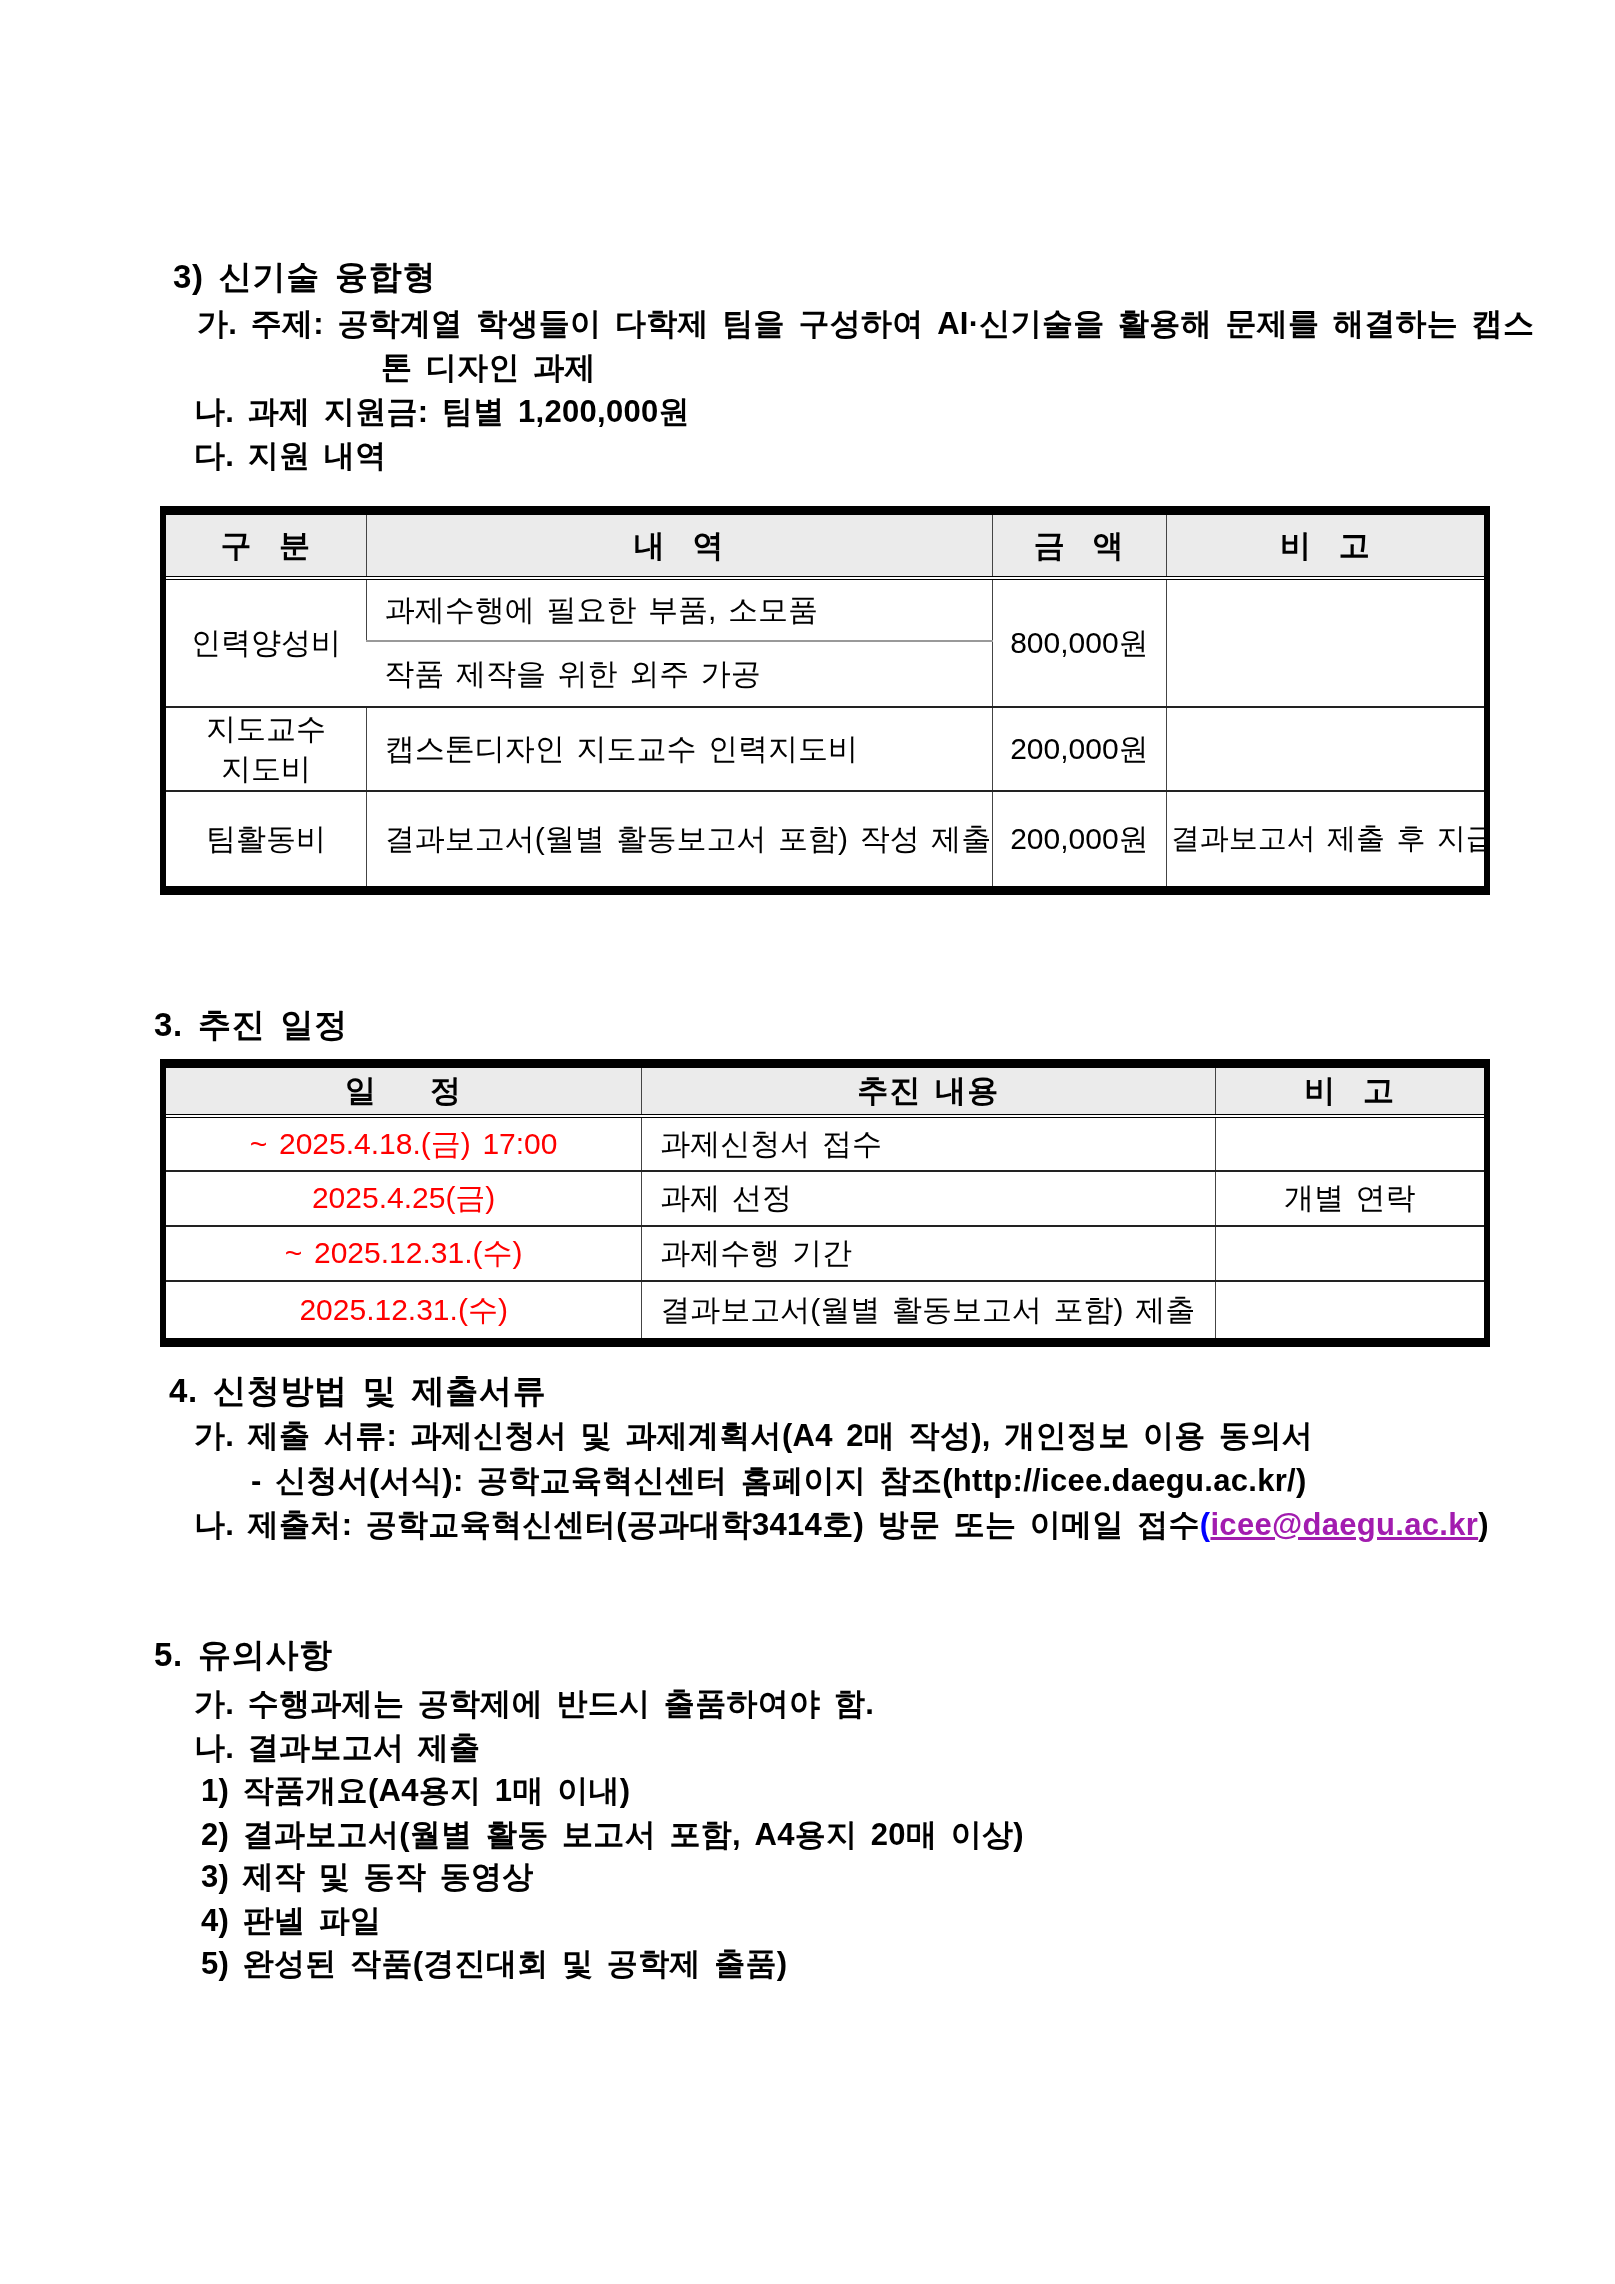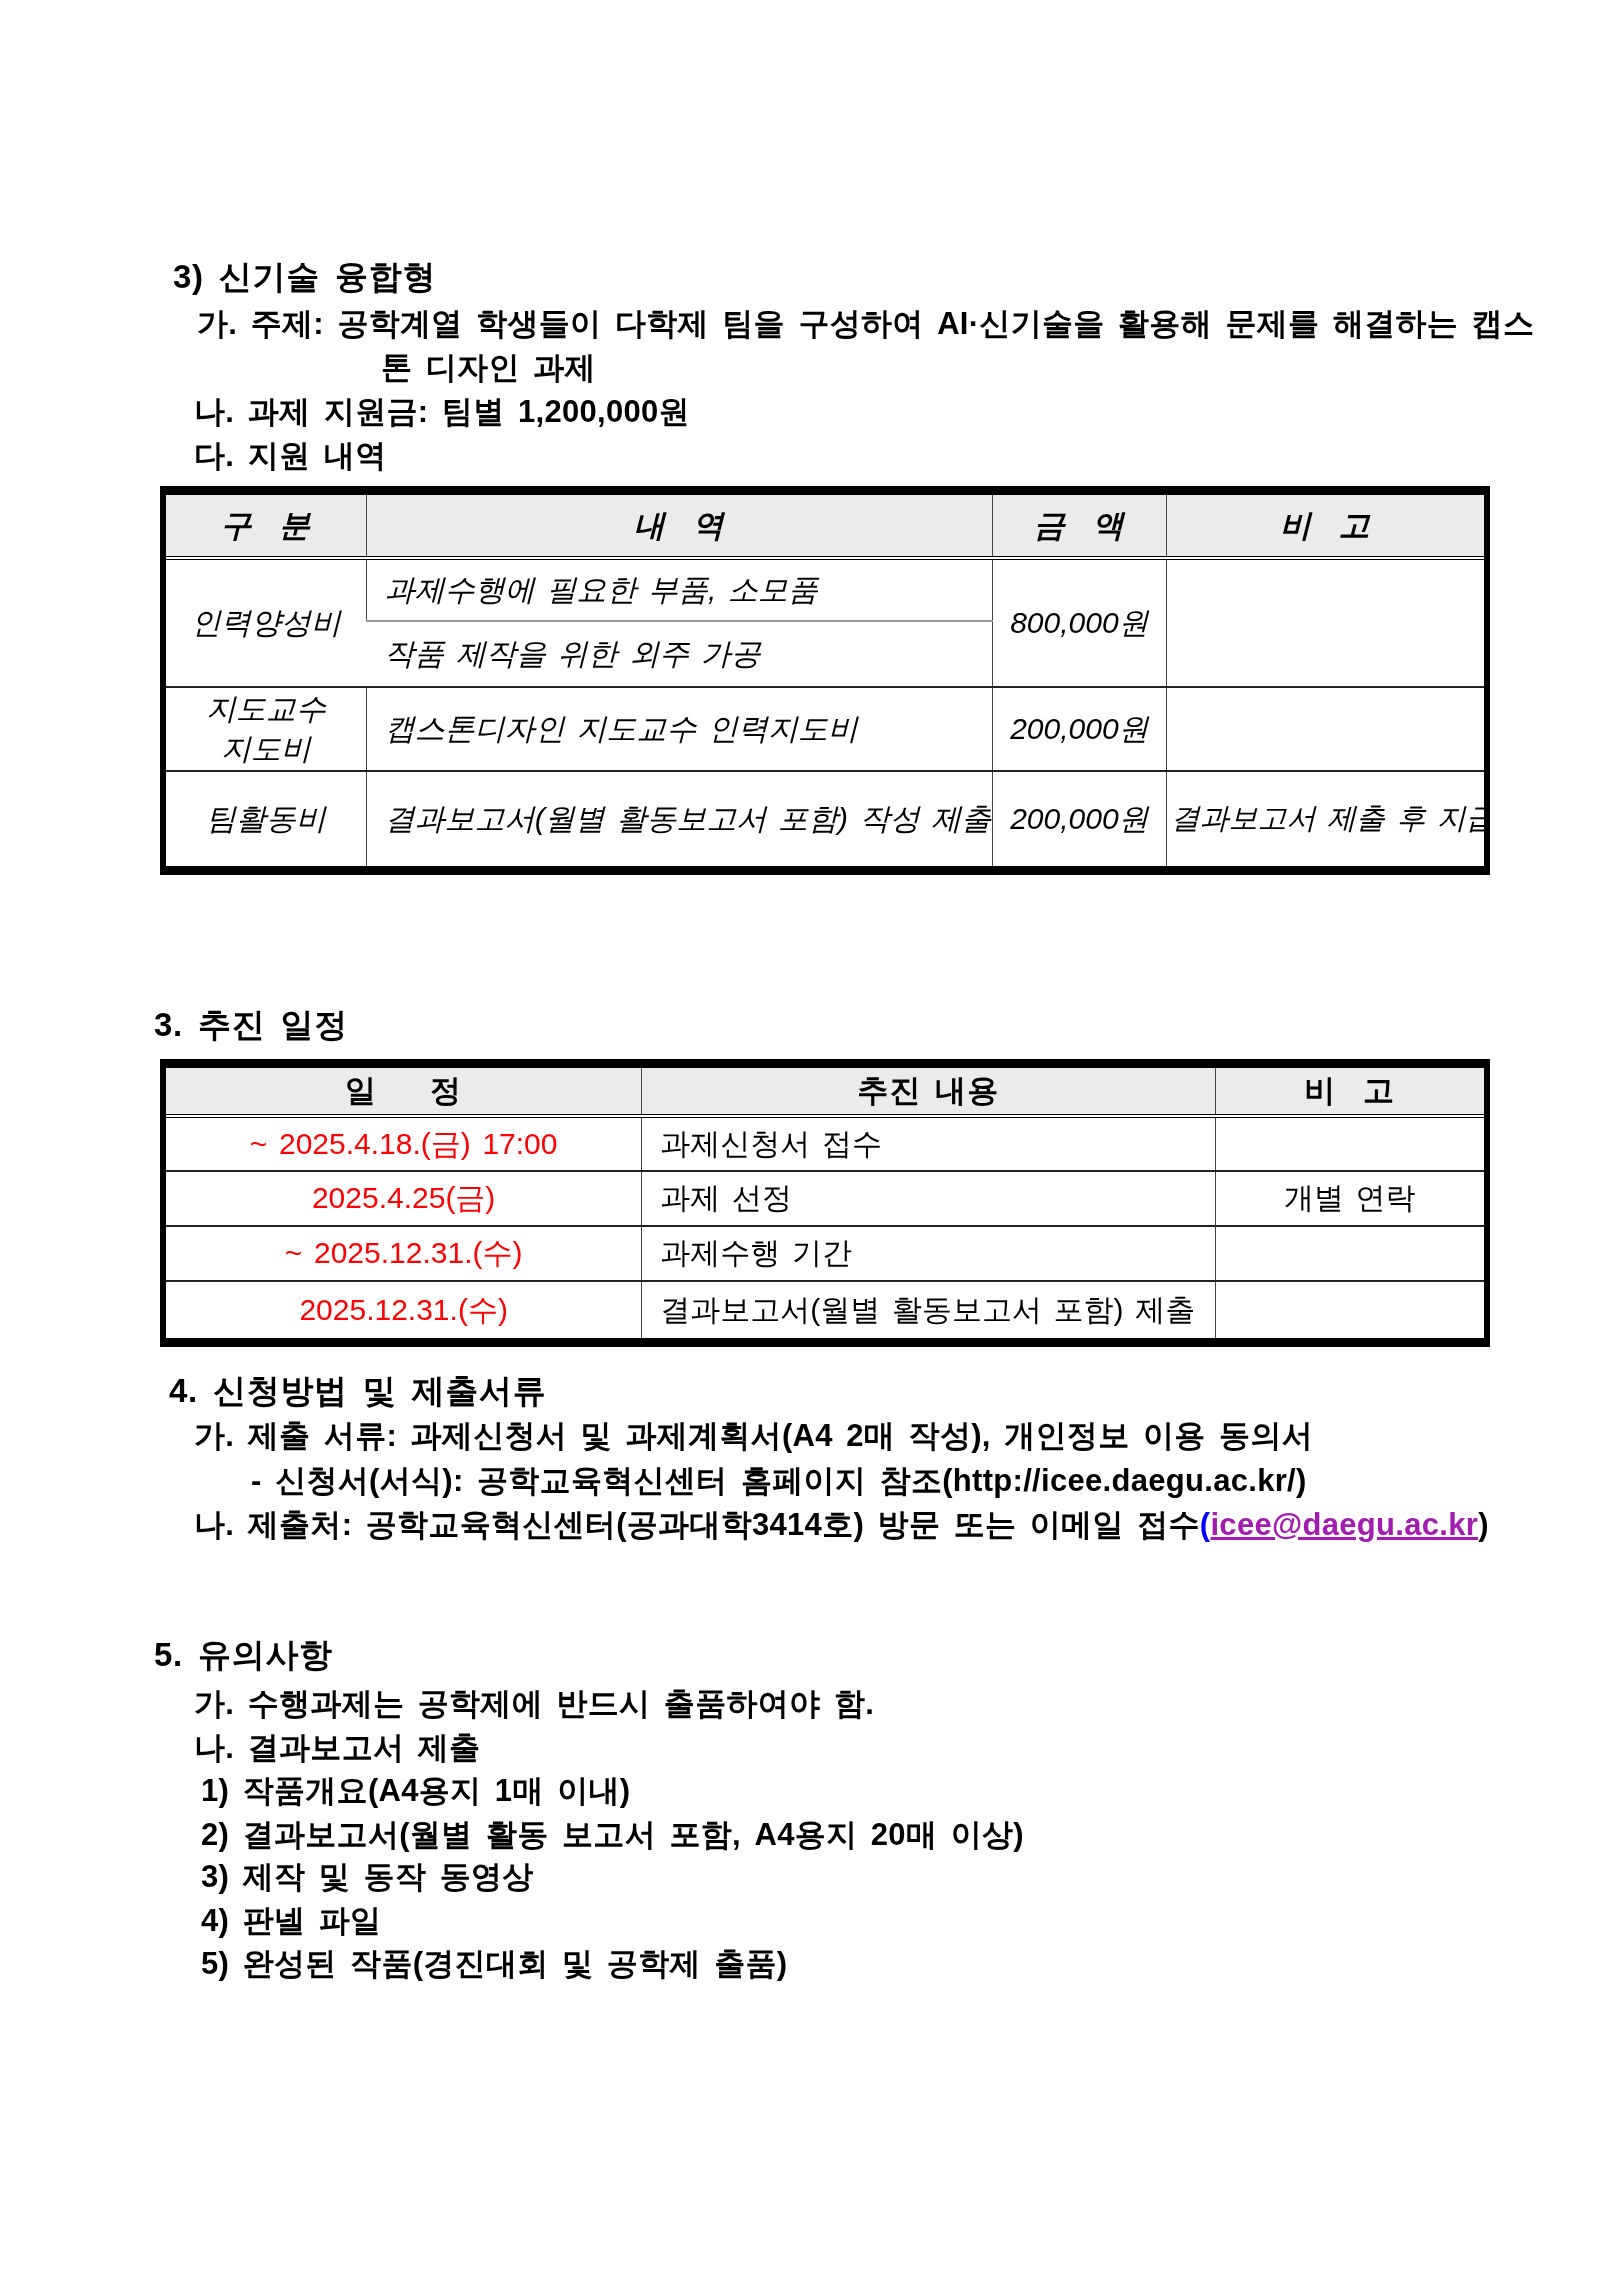--- a/index.html
+++ b/index.html
@@ -59,21 +59,21 @@
 <body>
 
 <div class="page">
 
   <div class="heading" style="top:255px;left:173px;">3) 신기술 융합형</div>
   <div class="line" style="top:302px;left:197px;">가. 주제: 공학계열 학생들이 다학제 팀을 구성하여 AI·신기술을 활용해 문제를 해결하는 캡스</div>
   <div class="line" style="top:346px;left:381px;">톤 디자인 과제</div>
   <div class="line" style="top:390px;left:194px;">나. 과제 지원금: 팀별 1,200,000원</div>
   <div class="line" style="top:434px;left:194px;">다. 지원 내역</div>
 
-  <div class="tbl-wrap" style="top:486px;font-style:italic;">
+  <div class="tbl-wrap" style="top:506px;">
     <table>
       <colgroup>
         <col style="width:15.2%">
           <col style="width:47.5%">
           <col style="width:13.2%">
           <col style="width:24.1%">
       </colgroup>
       <tbody>
           <tr style="height:63px;">
         <th>구  분</th>

